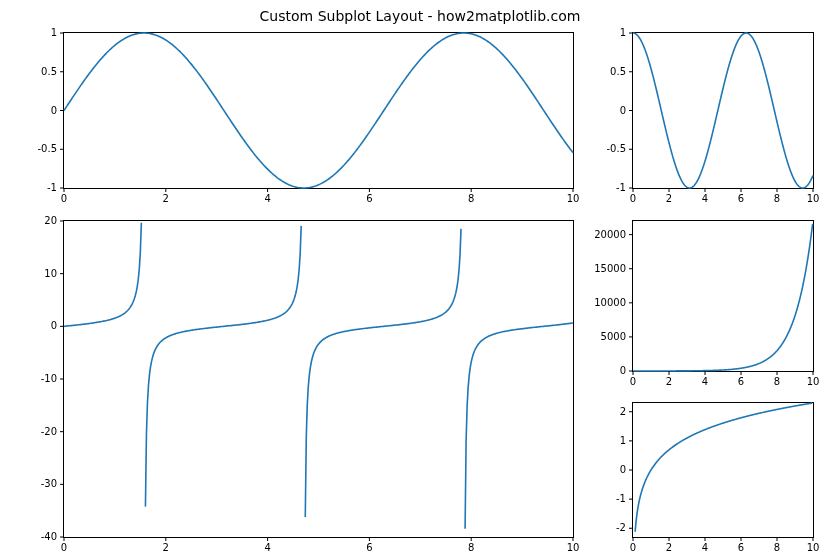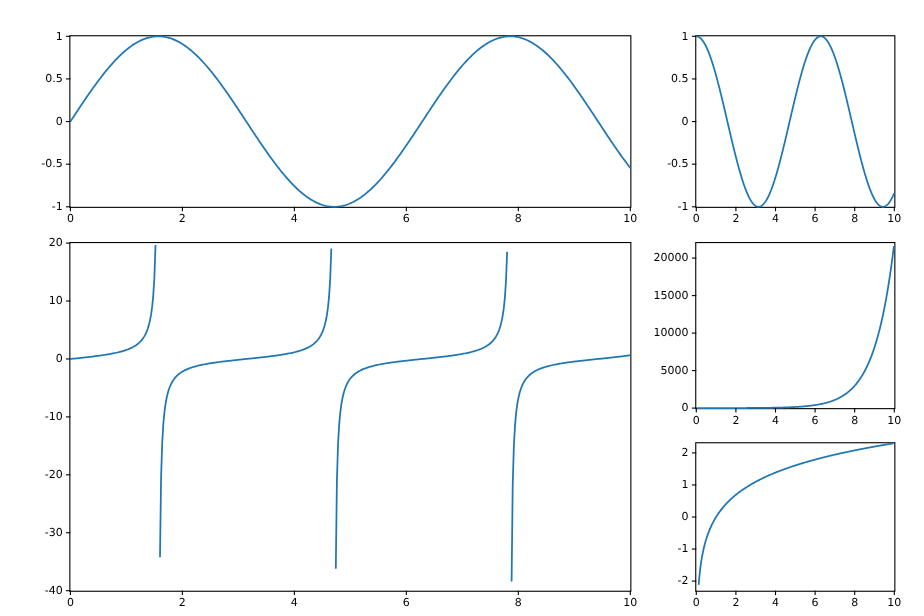--- a/index.html
+++ b/index.html
@@ -41,20 +41,21 @@
     fill: #000;
   }
   .tick line {
     stroke: #000;
   }
 </style>
 </head>
 <body>
 
 <div class="figure">
+  <div class="title">Custom Subplot Layout - how2matplotlib.com</div>
 
   <div id="ax1" class="axes" style="left: 63px; top: 32px; width: 509px; height: 155px;">
       <svg width="509" height="155" style="overflow:visible">
      <path class="curve" d="M0.00 77.50 L1.02 75.95 L2.04 74.40 L3.05 72.85 L4.07 71.31 L5.09 69.76 L6.11 68.22 L7.13 66.69 L8.14 65.15 L9.16 63.63 L10.18 62.10 L11.20 60.59 L12.22 59.08 L13.23 57.58 L14.25 56.08 L15.27 54.60 L16.29 53.12 L17.31 51.65 L18.32 50.20 L19.34 48.75 L20.36 47.32 L21.38 45.90 L22.40 44.49 L23.41 43.09 L24.43 41.71 L25.45 40.34 L26.47 38.99 L27.49 37.65 L28.50 36.33 L29.52 35.03 L30.54 33.74 L31.56 32.47 L32.58 31.22 L33.59 29.98 L34.61 28.77 L35.63 27.57 L36.65 26.40 L37.67 25.24 L38.68 24.11 L39.70 23.00 L40.72 21.90 L41.74 20.84 L42.76 19.79 L43.77 18.77 L44.79 17.77 L45.81 16.79 L46.83 15.84 L47.85 14.91 L48.86 14.01 L49.88 13.14 L50.90 12.29 L51.92 11.46 L52.94 10.66 L53.95 9.89 L54.97 9.15 L55.99 8.43 L57.01 7.74 L58.03 7.08 L59.04 6.45 L60.06 5.84 L61.08 5.27 L62.10 4.72 L63.12 4.20 L64.13 3.71 L65.15 3.25 L66.17 2.82 L67.19 2.42 L68.21 2.05 L69.22 1.72 L70.24 1.41 L71.26 1.13 L72.28 0.88 L73.30 0.66 L74.31 0.48 L75.33 0.32 L76.35 0.19 L77.37 0.10 L78.39 0.04 L79.40 0.00 L80.42 0.00 L81.44 0.03 L82.46 0.09 L83.48 0.19 L84.49 0.31 L85.51 0.46 L86.53 0.65 L87.55 0.86 L88.57 1.11 L89.58 1.38 L90.60 1.69 L91.62 2.03 L92.64 2.39 L93.66 2.79 L94.67 3.22 L95.69 3.68 L96.71 4.16 L97.73 4.68 L98.75 5.22 L99.76 5.80 L100.78 6.40 L101.80 7.03 L102.82 7.69 L103.84 8.38 L104.85 9.09 L105.87 9.83 L106.89 10.60 L107.91 11.40 L108.93 12.22 L109.94 13.07 L110.96 13.94 L111.98 14.84 L113.00 15.77 L114.02 16.72 L115.03 17.69 L116.05 18.69 L117.07 19.71 L118.09 20.75 L119.11 21.82 L120.12 22.91 L121.14 24.02 L122.16 25.15 L123.18 26.30 L124.20 27.48 L125.21 28.67 L126.23 29.89 L127.25 31.12 L128.27 32.37 L129.29 33.64 L130.30 34.92 L131.32 36.23 L132.34 37.55 L133.36 38.88 L134.38 40.24 L135.39 41.60 L136.41 42.98 L137.43 44.38 L138.45 45.79 L139.47 47.21 L140.48 48.64 L141.50 50.08 L142.52 51.54 L143.54 53.00 L144.56 54.48 L145.57 55.96 L146.59 57.46 L147.61 58.96 L148.63 60.47 L149.65 61.98 L150.66 63.50 L151.68 65.03 L152.70 66.56 L153.72 68.10 L154.74 69.64 L155.75 71.18 L156.77 72.73 L157.79 74.28 L158.81 75.83 L159.83 77.38 L160.84 78.93 L161.86 80.48 L162.88 82.02 L163.90 83.57 L164.92 85.11 L165.93 86.66 L166.95 88.19 L167.97 89.73 L168.99 91.25 L170.01 92.78 L171.02 94.29 L172.04 95.80 L173.06 97.30 L174.08 98.80 L175.10 100.28 L176.11 101.76 L177.13 103.23 L178.15 104.69 L179.17 106.13 L180.19 107.57 L181.20 108.99 L182.22 110.40 L183.24 111.80 L184.26 113.18 L185.28 114.55 L186.29 115.90 L187.31 117.24 L188.33 118.56 L189.35 119.87 L190.37 121.16 L191.38 122.43 L192.40 123.68 L193.42 124.92 L194.44 126.14 L195.46 127.33 L196.47 128.51 L197.49 129.67 L198.51 130.80 L199.53 131.92 L200.55 133.01 L201.56 134.08 L202.58 135.13 L203.60 136.15 L204.62 137.15 L205.64 138.13 L206.65 139.08 L207.67 140.01 L208.69 140.92 L209.71 141.79 L210.73 142.65 L211.74 143.47 L212.76 144.27 L213.78 145.05 L214.80 145.79 L215.82 146.51 L216.83 147.20 L217.85 147.87 L218.87 148.50 L219.89 149.11 L220.91 149.69 L221.92 150.24 L222.94 150.76 L223.96 151.25 L224.98 151.71 L226.00 152.14 L227.01 152.54 L228.03 152.92 L229.05 153.26 L230.07 153.57 L231.09 153.85 L232.10 154.10 L233.12 154.32 L234.14 154.51 L235.16 154.67 L236.18 154.80 L237.19 154.89 L238.21 154.96 L239.23 154.99 L240.25 155.00 L241.27 154.97 L242.28 154.91 L243.30 154.82 L244.32 154.70 L245.34 154.55 L246.36 154.37 L247.37 154.16 L248.39 153.91 L249.41 153.64 L250.43 153.34 L251.45 153.00 L252.46 152.64 L253.48 152.24 L254.50 151.82 L255.52 151.36 L256.54 150.88 L257.55 150.36 L258.57 149.82 L259.59 149.25 L260.61 148.65 L261.63 148.02 L262.64 147.36 L263.66 146.68 L264.68 145.97 L265.70 145.23 L266.72 144.46 L267.73 143.67 L268.75 142.85 L269.77 142.00 L270.79 141.13 L271.81 140.23 L272.82 139.31 L273.84 138.36 L274.86 137.39 L275.88 136.39 L276.90 135.37 L277.91 134.33 L278.93 133.27 L279.95 132.18 L280.97 131.07 L281.99 129.94 L283.00 128.79 L284.02 127.62 L285.04 126.42 L286.06 125.21 L287.08 123.98 L288.09 122.73 L289.11 121.46 L290.13 120.18 L291.15 118.88 L292.17 117.56 L293.18 116.22 L294.20 114.87 L295.22 113.51 L296.24 112.13 L297.26 110.73 L298.27 109.33 L299.29 107.91 L300.31 106.48 L301.33 105.03 L302.35 103.58 L303.36 102.11 L304.38 100.64 L305.40 99.15 L306.42 97.66 L307.44 96.16 L308.45 94.65 L309.47 93.14 L310.49 91.62 L311.51 90.09 L312.53 88.56 L313.54 87.02 L314.56 85.48 L315.58 83.94 L316.60 82.39 L317.62 80.85 L318.63 79.30 L319.65 77.75 L320.67 76.20 L321.69 74.65 L322.71 73.10 L323.72 71.55 L324.74 70.01 L325.76 68.47 L326.78 66.93 L327.80 65.40 L328.81 63.87 L329.83 62.35 L330.85 60.83 L331.87 59.32 L332.89 57.81 L333.90 56.32 L334.92 54.83 L335.94 53.36 L336.96 51.89 L337.98 50.43 L338.99 48.98 L340.01 47.55 L341.03 46.12 L342.05 44.71 L343.07 43.32 L344.08 41.93 L345.10 40.56 L346.12 39.21 L347.14 37.87 L348.16 36.54 L349.17 35.23 L350.19 33.94 L351.21 32.67 L352.23 31.42 L353.25 30.18 L354.26 28.96 L355.28 27.76 L356.30 26.58 L357.32 25.43 L358.34 24.29 L359.35 23.17 L360.37 22.08 L361.39 21.00 L362.41 19.96 L363.43 18.93 L364.44 17.93 L365.46 16.95 L366.48 15.99 L367.50 15.06 L368.52 14.15 L369.53 13.27 L370.55 12.42 L371.57 11.59 L372.59 10.79 L373.61 10.01 L374.62 9.26 L375.64 8.54 L376.66 7.85 L377.68 7.18 L378.70 6.55 L379.71 5.94 L380.73 5.36 L381.75 4.81 L382.77 4.28 L383.79 3.79 L384.80 3.32 L385.82 2.89 L386.84 2.49 L387.86 2.11 L388.88 1.77 L389.89 1.45 L390.91 1.17 L391.93 0.92 L392.95 0.69 L393.97 0.50 L394.98 0.34 L396.00 0.21 L397.02 0.11 L398.04 0.04 L399.06 0.01 L400.07 0.00 L401.09 0.03 L402.11 0.08 L403.13 0.17 L404.15 0.29 L405.16 0.44 L406.18 0.61 L407.20 0.82 L408.22 1.07 L409.24 1.34 L410.25 1.64 L411.27 1.97 L412.29 2.33 L413.31 2.73 L414.33 3.15 L415.34 3.60 L416.36 4.08 L417.38 4.59 L418.40 5.13 L419.42 5.70 L420.43 6.30 L421.45 6.93 L422.47 7.58 L423.49 8.26 L424.51 8.97 L425.52 9.71 L426.54 10.48 L427.56 11.27 L428.58 12.09 L429.60 12.93 L430.61 13.80 L431.63 14.70 L432.65 15.62 L433.67 16.56 L434.69 17.53 L435.70 18.53 L436.72 19.54 L437.74 20.58 L438.76 21.65 L439.78 22.73 L440.79 23.84 L441.81 24.97 L442.83 26.12 L443.85 27.29 L444.87 28.48 L445.88 29.69 L446.90 30.92 L447.92 32.17 L448.94 33.44 L449.96 34.72 L450.97 36.02 L451.99 37.34 L453.01 38.67 L454.03 40.02 L455.05 41.38 L456.06 42.76 L457.08 44.16 L458.10 45.56 L459.12 46.98 L460.14 48.41 L461.15 49.85 L462.17 51.31 L463.19 52.77 L464.21 54.24 L465.23 55.73 L466.24 57.22 L467.26 58.72 L468.28 60.23 L469.30 61.74 L470.32 63.26 L471.33 64.79 L472.35 66.32 L473.37 67.85 L474.39 69.39 L475.41 70.94 L476.42 72.48 L477.44 74.03 L478.46 75.58 L479.48 77.13 L480.50 78.68 L481.51 80.23 L482.53 81.78 L483.55 83.32 L484.57 84.87 L485.59 86.41 L486.60 87.95 L487.62 89.48 L488.64 91.01 L489.66 92.53 L490.68 94.05 L491.69 95.56 L492.71 97.07 L493.73 98.56 L494.75 100.05 L495.77 101.53 L496.78 103.00 L497.80 104.45 L498.82 105.90 L499.84 107.34 L500.86 108.76 L501.87 110.17 L502.89 111.57 L503.91 112.96 L504.93 114.33 L505.95 115.69 L506.96 117.03 L507.98 118.35 L509.00 119.66 "></path>
      <g>
           <g class="tick">
             <line x1="0" y1="155" x2="0" y2="159"></line>
             <text x="0" y="169" text-anchor="middle">0</text>
           </g>
           <g class="tick">

